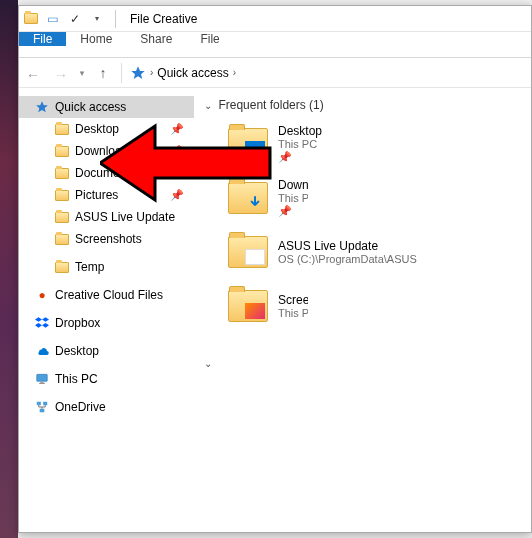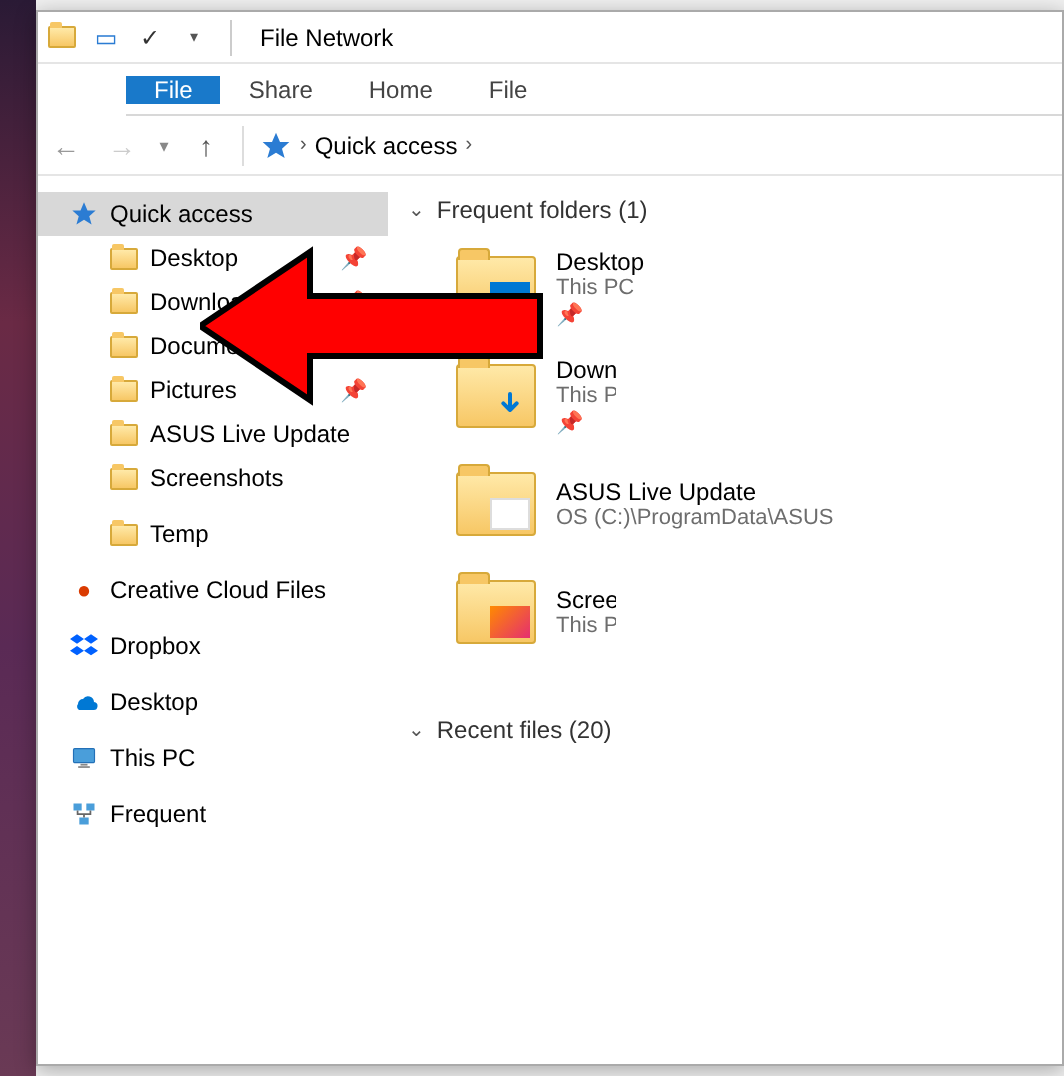--- a/index.html
+++ b/index.html
@@ -8,21 +8,21 @@
   .window { position: absolute; left: 18px; top: 5px; width: 514px; height: 528px; background: #fff; border: 1px solid #aaa; box-shadow: 0 2px 10px rgba(0,0,0,0.3); }
 
   .titlebar { height: 26px; background: #fff; display: flex; align-items: center; border-bottom: 1px solid #e5e5e5; padding-left: 4px; }
   .titlebar .qat { display: flex; align-items: center; gap: 6px; }
   .titlebar .tbicon { width: 16px; height: 16px; display: flex; align-items: center; justify-content: center; }
   .titlebar .sep { width: 1px; height: 18px; background: #ccc; margin: 0 4px; }
   .titlebar .ttl { font-size: 12px; margin-left: 4px; color: #000; }
   .tbicon-folder { background: linear-gradient(180deg,#ffe9a8,#f7c765); border: 1px solid #d7a93a; border-radius: 1px; width: 14px; height: 11px; position: relative; }
   .tbicon-folder::before { content: ""; position: absolute; top: -3px; left: 0; width: 6px; height: 3px; background: #f7c765; border-radius: 1px 1px 0 0; }
 
-  .ribbon-tabs { height: 26px; display: flex; align-items: center; border-bottom: 1px solid #d8d8d8; background: #fff; margin-left: 44px; }
+  .ribbon-tabs { height: 26px; display: flex; align-items: flex-start; border-bottom: 1px solid #d8d8d8; background: #fff; }
   .ribbon-tabs .tab { padding: 0 14px; font-size: 12px; display: flex; align-items: center; color: #444; cursor: default; }
   .ribbon-tabs .tab.file { background: #1979ca; color: #fff; font-weight: 400; }
 
   .addrbar { height: 30px; display: flex; align-items: center; background: #fff; border-bottom: 1px solid #e5e5e5; }
   .addrbar .navbtn { width: 28px; height: 30px; display: flex; align-items: center; justify-content: center; color: #999; font-size: 14px; }
   .addrbar .path { display: flex; align-items: center; gap: 4px; font-size: 12px; color: #000; margin-left: 4px; }
   .addrbar .star { width: 16px; height: 16px; }
 
   .body { display: flex; height: calc(100% - 82px); }
 
@@ -62,28 +62,28 @@
 
   <div class="titlebar">
     <div class="qat">
       <span class="tbicon">
           <span class="tbicon-folder"></span>
         </span>
       <span class="tbicon" style="color:#2b7cd3;font-size:12px;">▭</span>
       <span class="tbicon" style="color:#333;font-size:12px;">✓</span>
       <span class="tbicon" style="color:#555;font-size:8px;">▾</span>
       <span class="sep"></span>
-      <span class="ttl">File Network</span>
+      <span class="ttl">File Creative</span>
     </div>
   </div>
 
   <div class="ribbon-tabs">
     <div class="tab file">File</div>
+    <div class="tab">Home</div>
     <div class="tab">Share</div>
-    <div class="tab">Home</div>
     <div class="tab">File</div>
   </div>
 
   <div class="addrbar">
     <div class="navbtn">←</div>
     <div class="navbtn" style="color:#ccc;">→</div>
     <div class="navbtn" style="width:14px;color:#888;font-size:9px;">▾</div>
     <div class="navbtn" style="color:#555;">↑</div>
     <div style="width:1px;height:20px;background:#ddd;margin:0 4px;"></div>
     <div class="path">
@@ -190,21 +190,21 @@
       <div class="spacer"></div>
       <div class="item top">
         <span class="ic">
             <svg viewBox="0 0 24 24" width="14" height="14">
               <rect x="3" y="3" width="7" height="6" fill="#4a9eda"></rect>
               <rect x="14" y="3" width="7" height="6" fill="#4a9eda"></rect>
               <rect x="8" y="15" width="8" height="6" fill="#4a9eda"></rect>
               <path stroke="#666" stroke-width="1.5" fill="none" d="M6.5 9v3h11V9M12 12v3"></path>
             </svg>
           </span>
-        <span>Frequent</span>
+        <span>OneDrive</span>
       </div>
     </div>
 
     <div class="main">
       <div class="sect">
         <span class="chev">⌄</span>
         <span>Frequent folders (1)</span>
       </div>
       <div class="tiles">
 
@@ -257,21 +257,20 @@
           <div class="tinfo">
             <span class="tname">Screenshots</span>
             <span class="tsub">This PC</span>
           </div>
         </div>
 
       </div>
 
       <div class="sect" style="margin-top:30px;">
         <span class="chev">⌄</span>
-        <span>Recent files (20)</span>
       </div>
     </div>
   </div>
 </div>
 
 <svg class="arrow-annot" width="180" height="90" viewBox="0 0 180 90">
   <defs></defs>
   <g>
     <polygon points="0,45 55,8 55,30 170,30 170,60 55,60 55,82" fill="#ff0000" stroke="#000" stroke-width="3"></polygon>
   </g>

